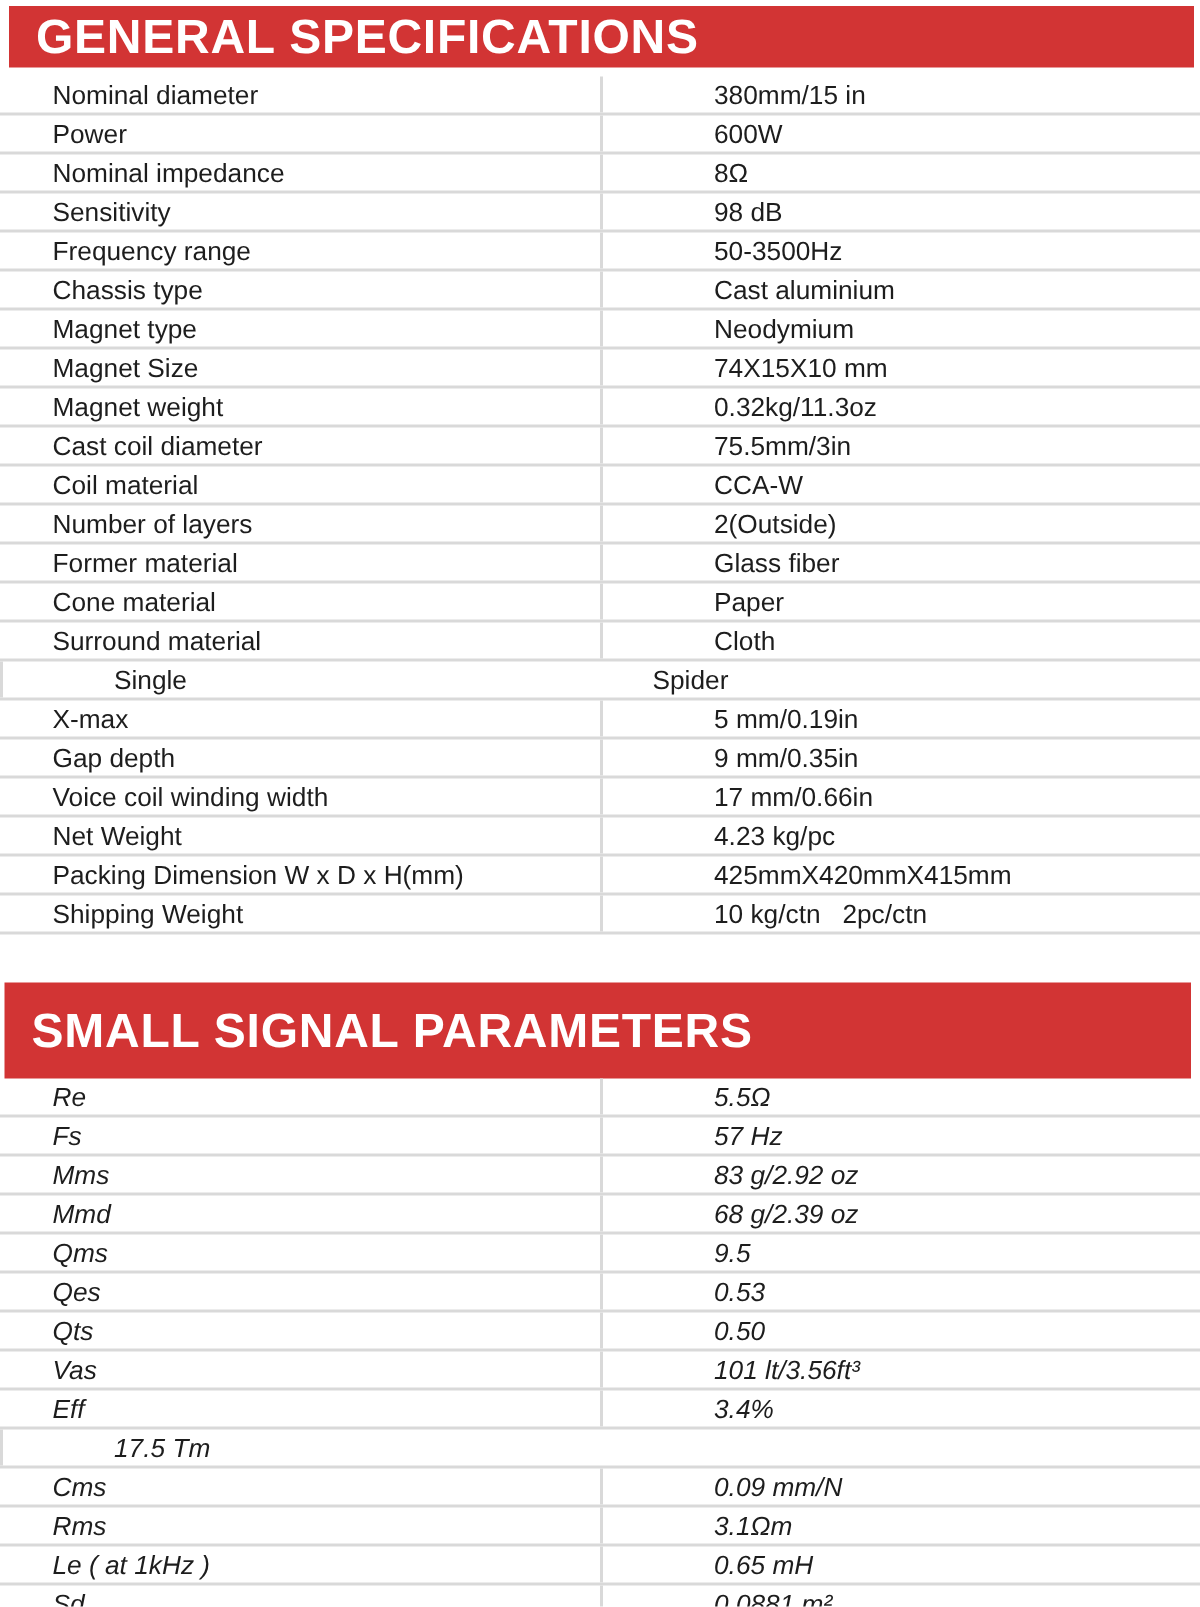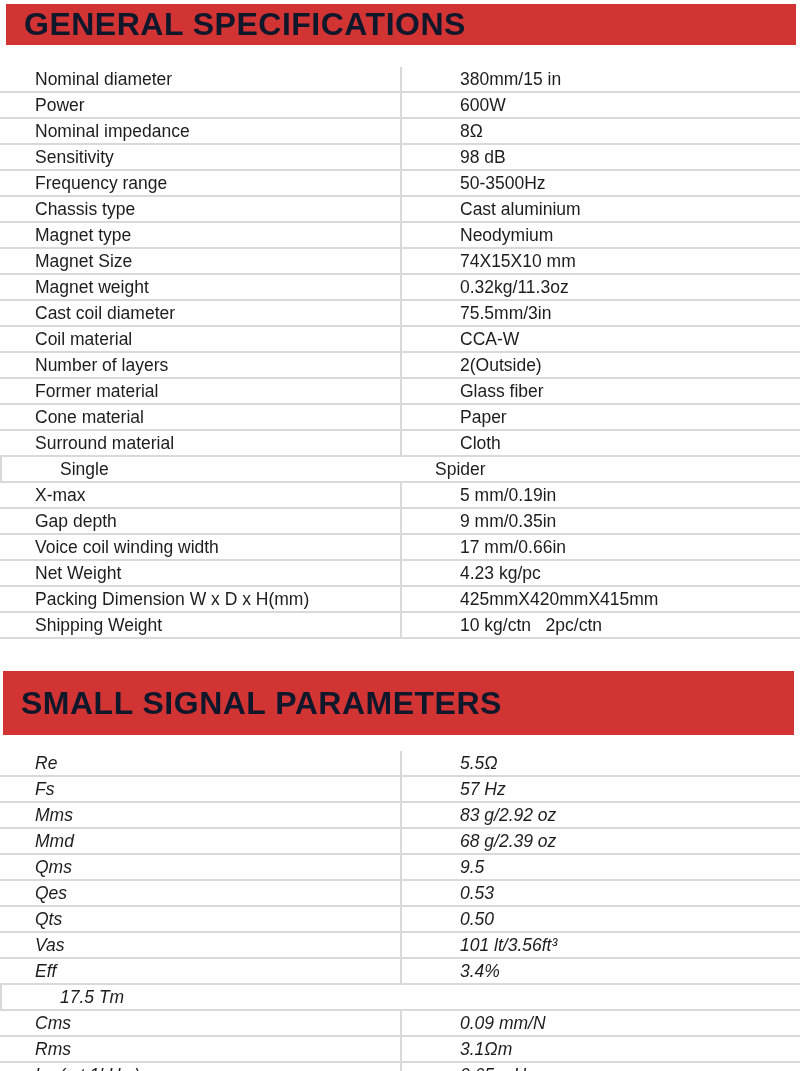--- a/index.html
+++ b/index.html
@@ -25,29 +25,29 @@
   }
   .banner-1 {
     margin: 4px 4px 0 6px;
     height: 41px;
   }
   .banner-2 {
     margin: 32px 6px 0 3px;
     height: 64px;
   }
   .banner-title {
-    color: #0f172a;
+    color: #ffffff;
     font-size: 32px;
     font-weight: bold;
     padding-left: 18px;
     letter-spacing: 0.5px;
     white-space: nowrap;
   }
 
-  .rows { width: 800px; margin-top: 16px; }
+  .rows { width: 800px; }
   .rows-1 { padding-top: 6px; }
   .rows-2 { padding-top: 0; font-style: italic; }
 
   .spec-row {
     display: flex;
     align-items: center;
     height: 26px;
     border-bottom: 2px solid var(--line);
   }
   .cell {
@@ -59,21 +59,21 @@
   .cell.label {
     width: 400px;
     padding-left: 35px;
     align-self: stretch;
     display: flex;
     align-items: center;
   }
   .cell.value {
     flex: 1;
     border-left: 2px solid var(--line);
-    padding-left: 58px;
+    padding-left: 74px;
     align-self: stretch;
     display: flex;
     align-items: center;
   }
 </style>
 </head>
 <body>
 
 <div class="page">
 

